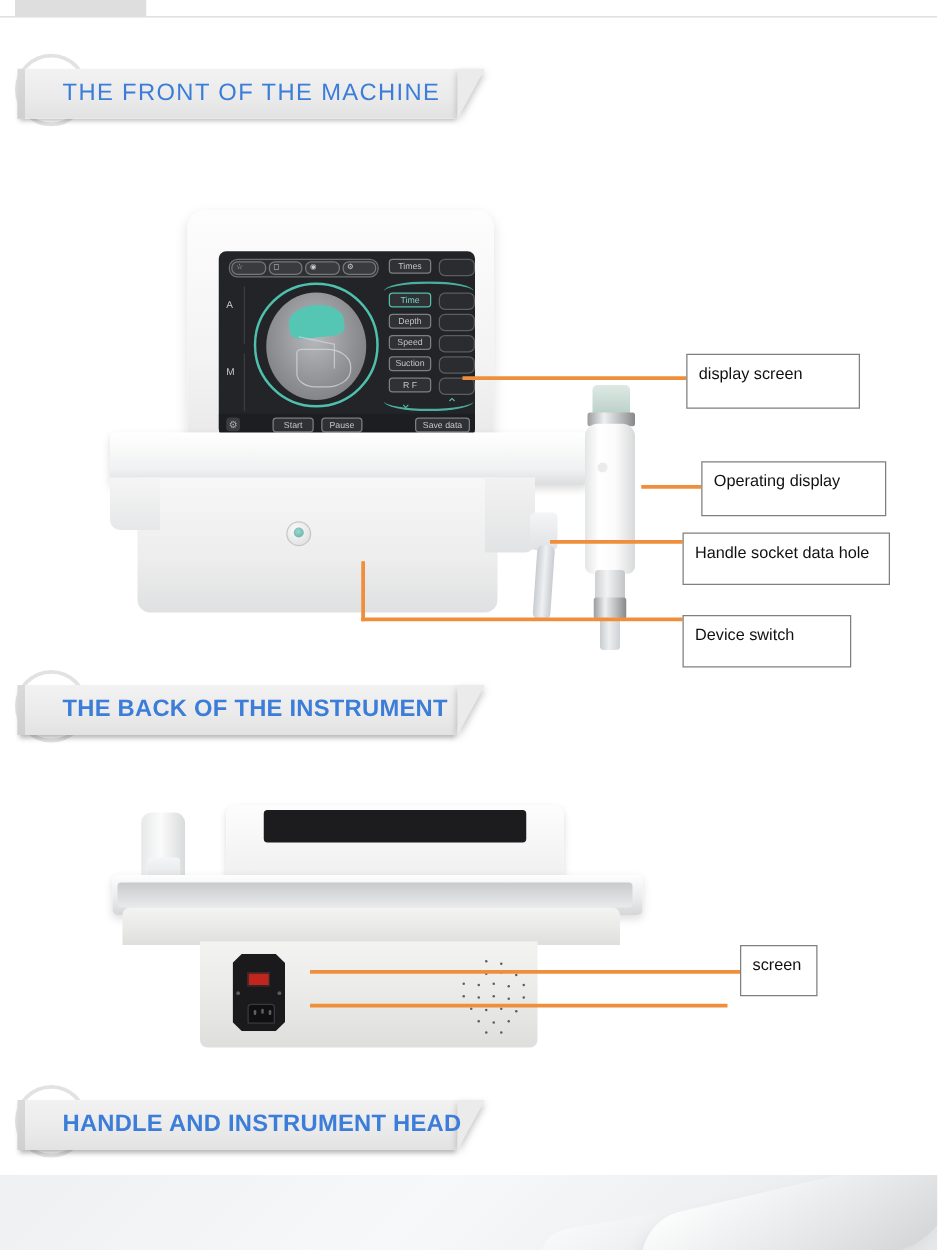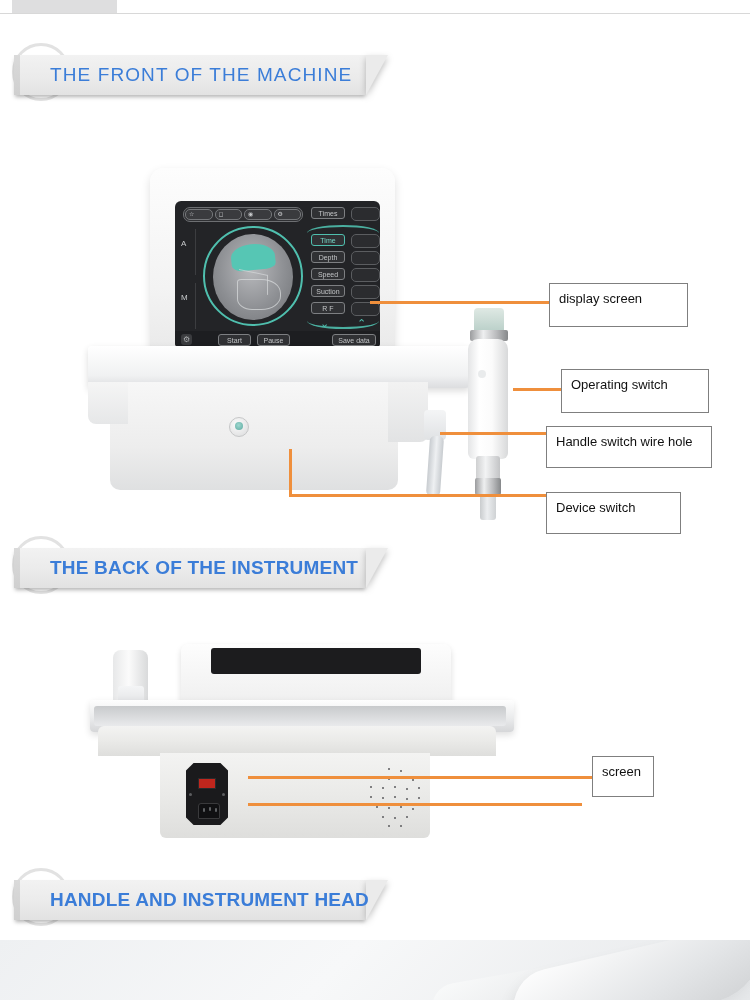--- a/index.html
+++ b/index.html
@@ -453,24 +453,24 @@
       <div class="handle-tip" style="left:16px; top:148px; width:24px; height:24px;"></div>
       <div class="handle-chrome" style="left:15px; top:170px; width:26px; height:17px;"></div>
       <div class="handle-cord" style="left:20px; top:186px; width:16px; height:26px;"></div>
     </div>
   </div>
 
   <div class="leader" style="left:370px; top:301px; width:185px;"></div>
   <div class="callout" style="left:549px; top:283px; width:139px; height:44px;">display screen</div>
 
   <div class="leader" style="left:513px; top:388px; width:50px;"></div>
-  <div class="callout" style="left:561px; top:369px; width:148px; height:44px;">Operating switch</div>
+  <div class="callout" style="left:561px; top:369px; width:148px; height:44px;">Operating display</div>
 
   <div class="leader" style="left:440px; top:432px; width:108px;"></div>
-  <div class="callout" style="left:546px; top:426px; width:166px; height:42px;">Handle switch wire hole</div>
+  <div class="callout" style="left:546px; top:426px; width:166px; height:42px;">Handle socket data hole</div>
 
   <div class="leader vert" style="left:289px; top:449px; width:3px; height:48px;"></div>
   <div class="leader" style="left:289px; top:494px; width:258px;"></div>
   <div class="callout" style="left:546px; top:492px; width:135px; height:42px;">Device switch</div>
 
   <div class="banner wide" style="left:0; top:548px;">
     <div class="ring"></div>
     <div class="plate"></div>
     <div class="tip"></div>
     <div class="btext">THE BACK OF THE INSTRUMENT</div>

